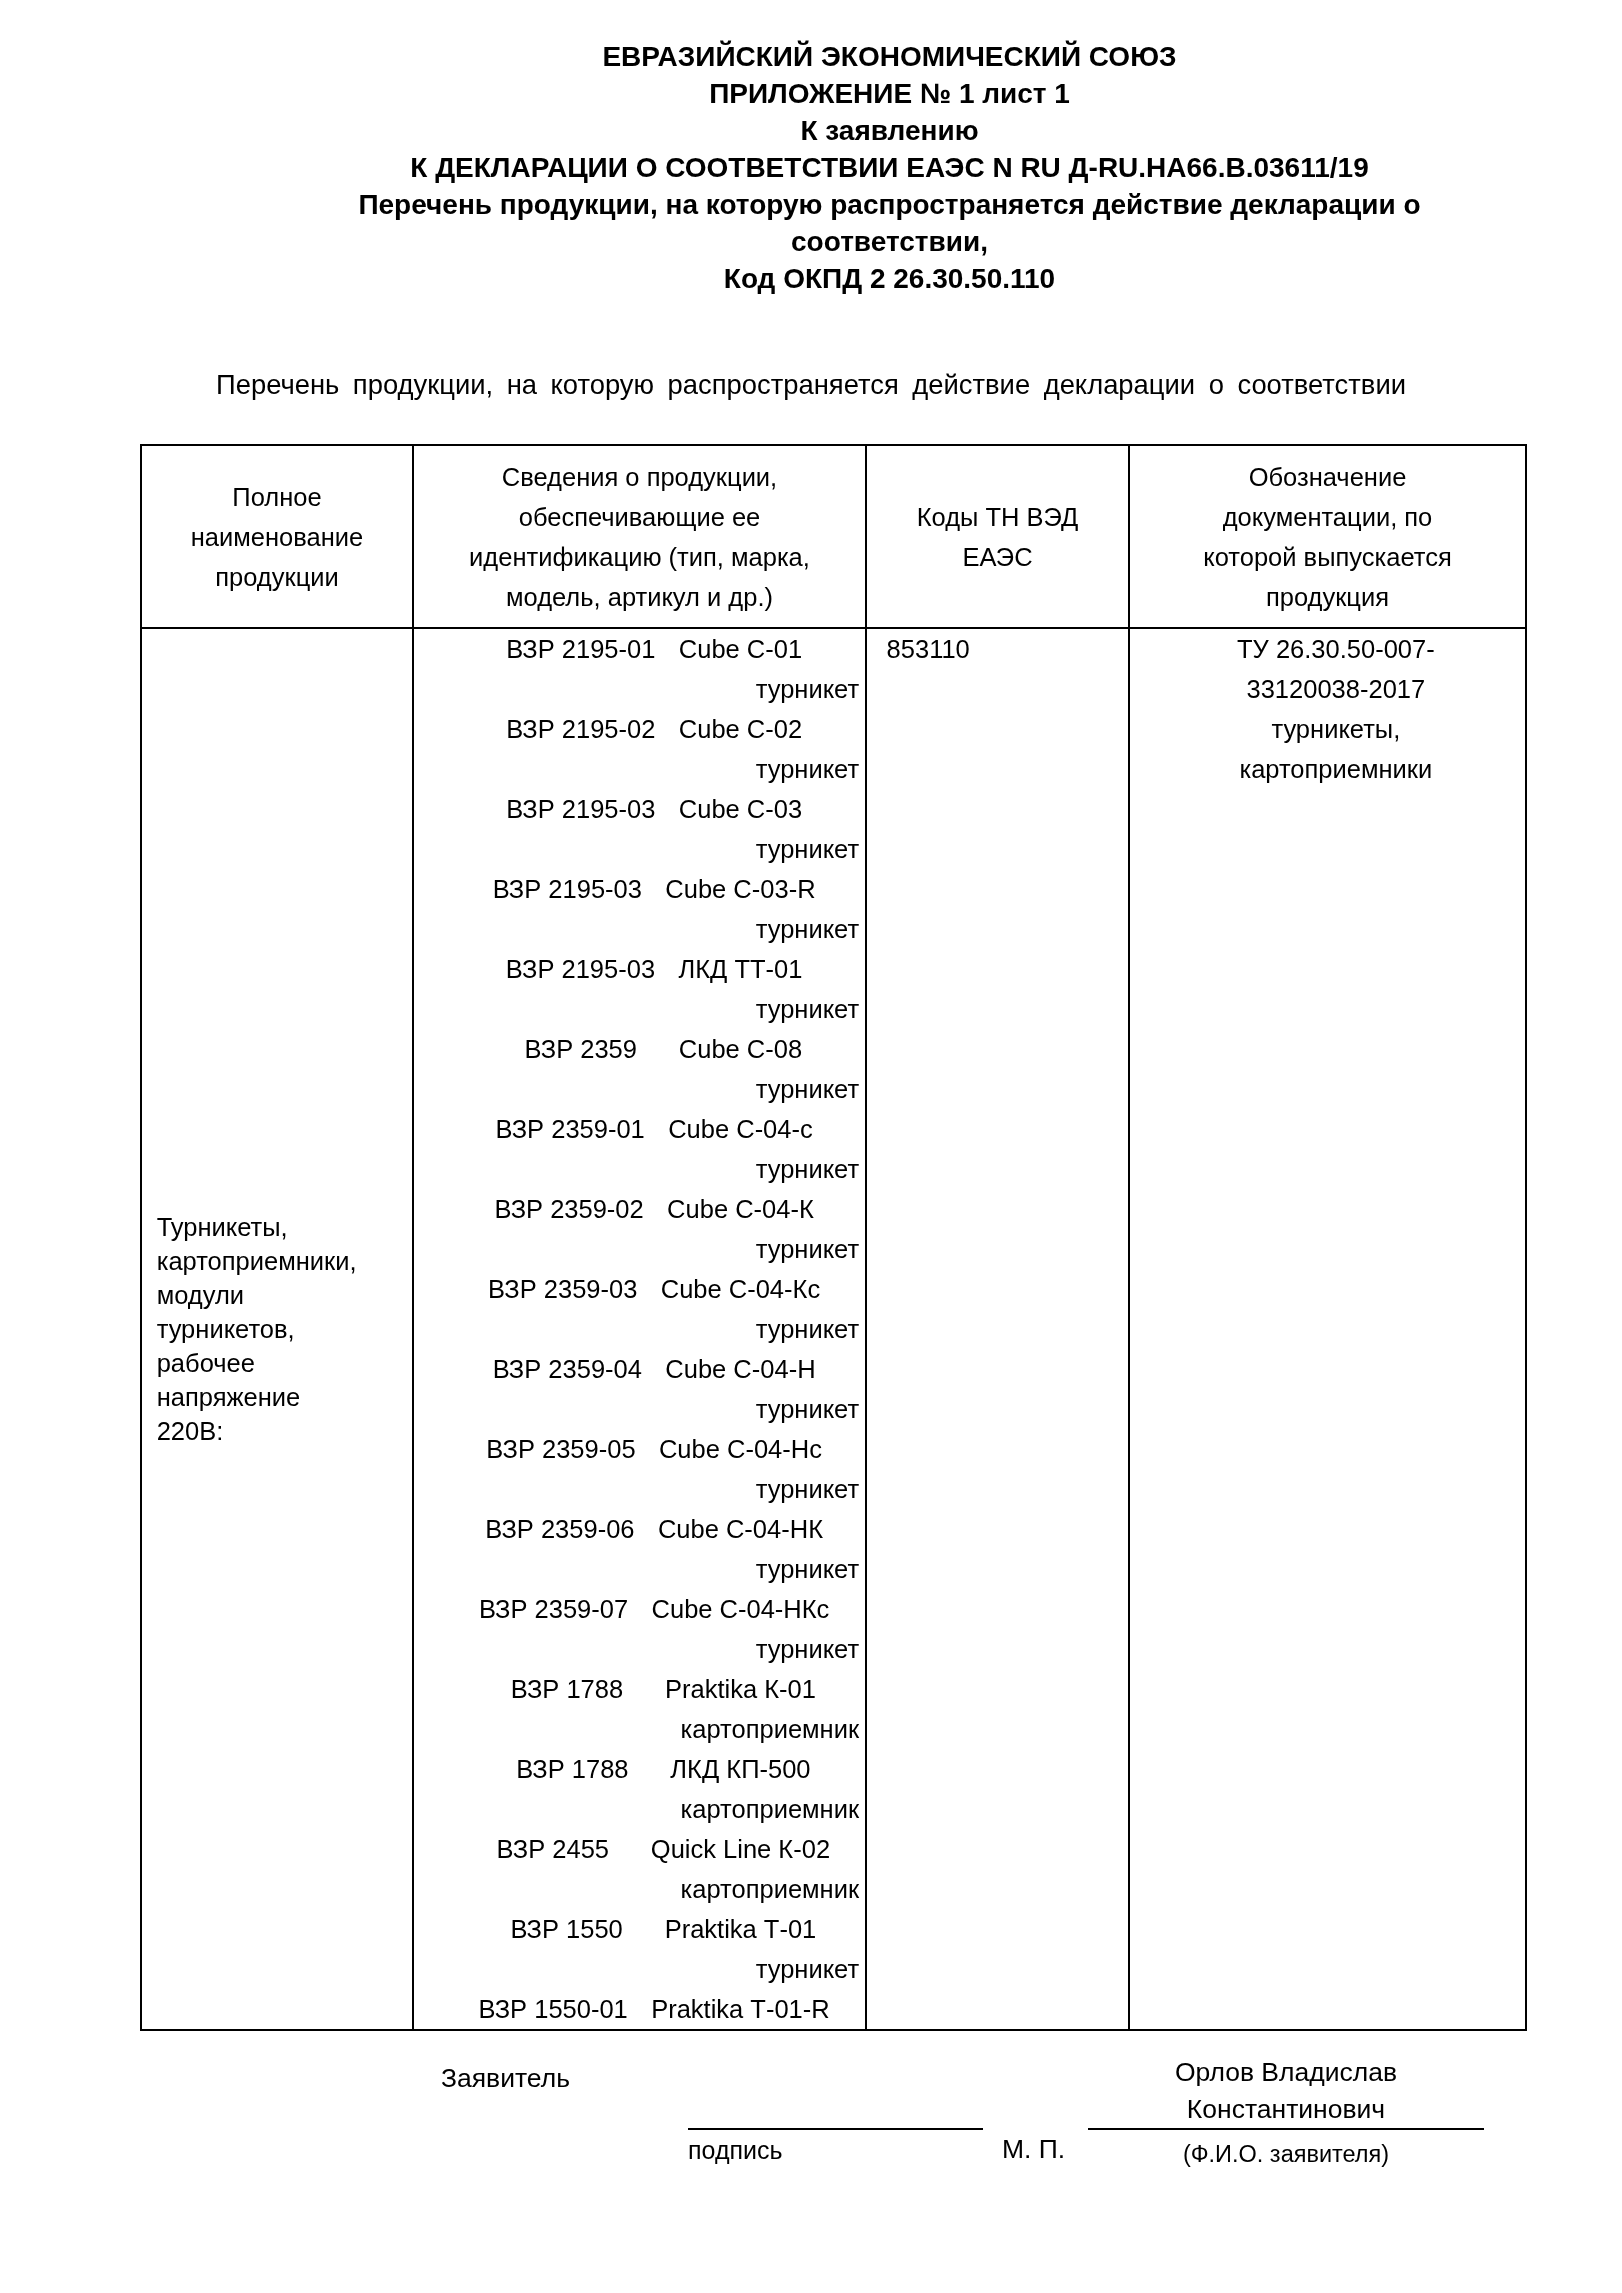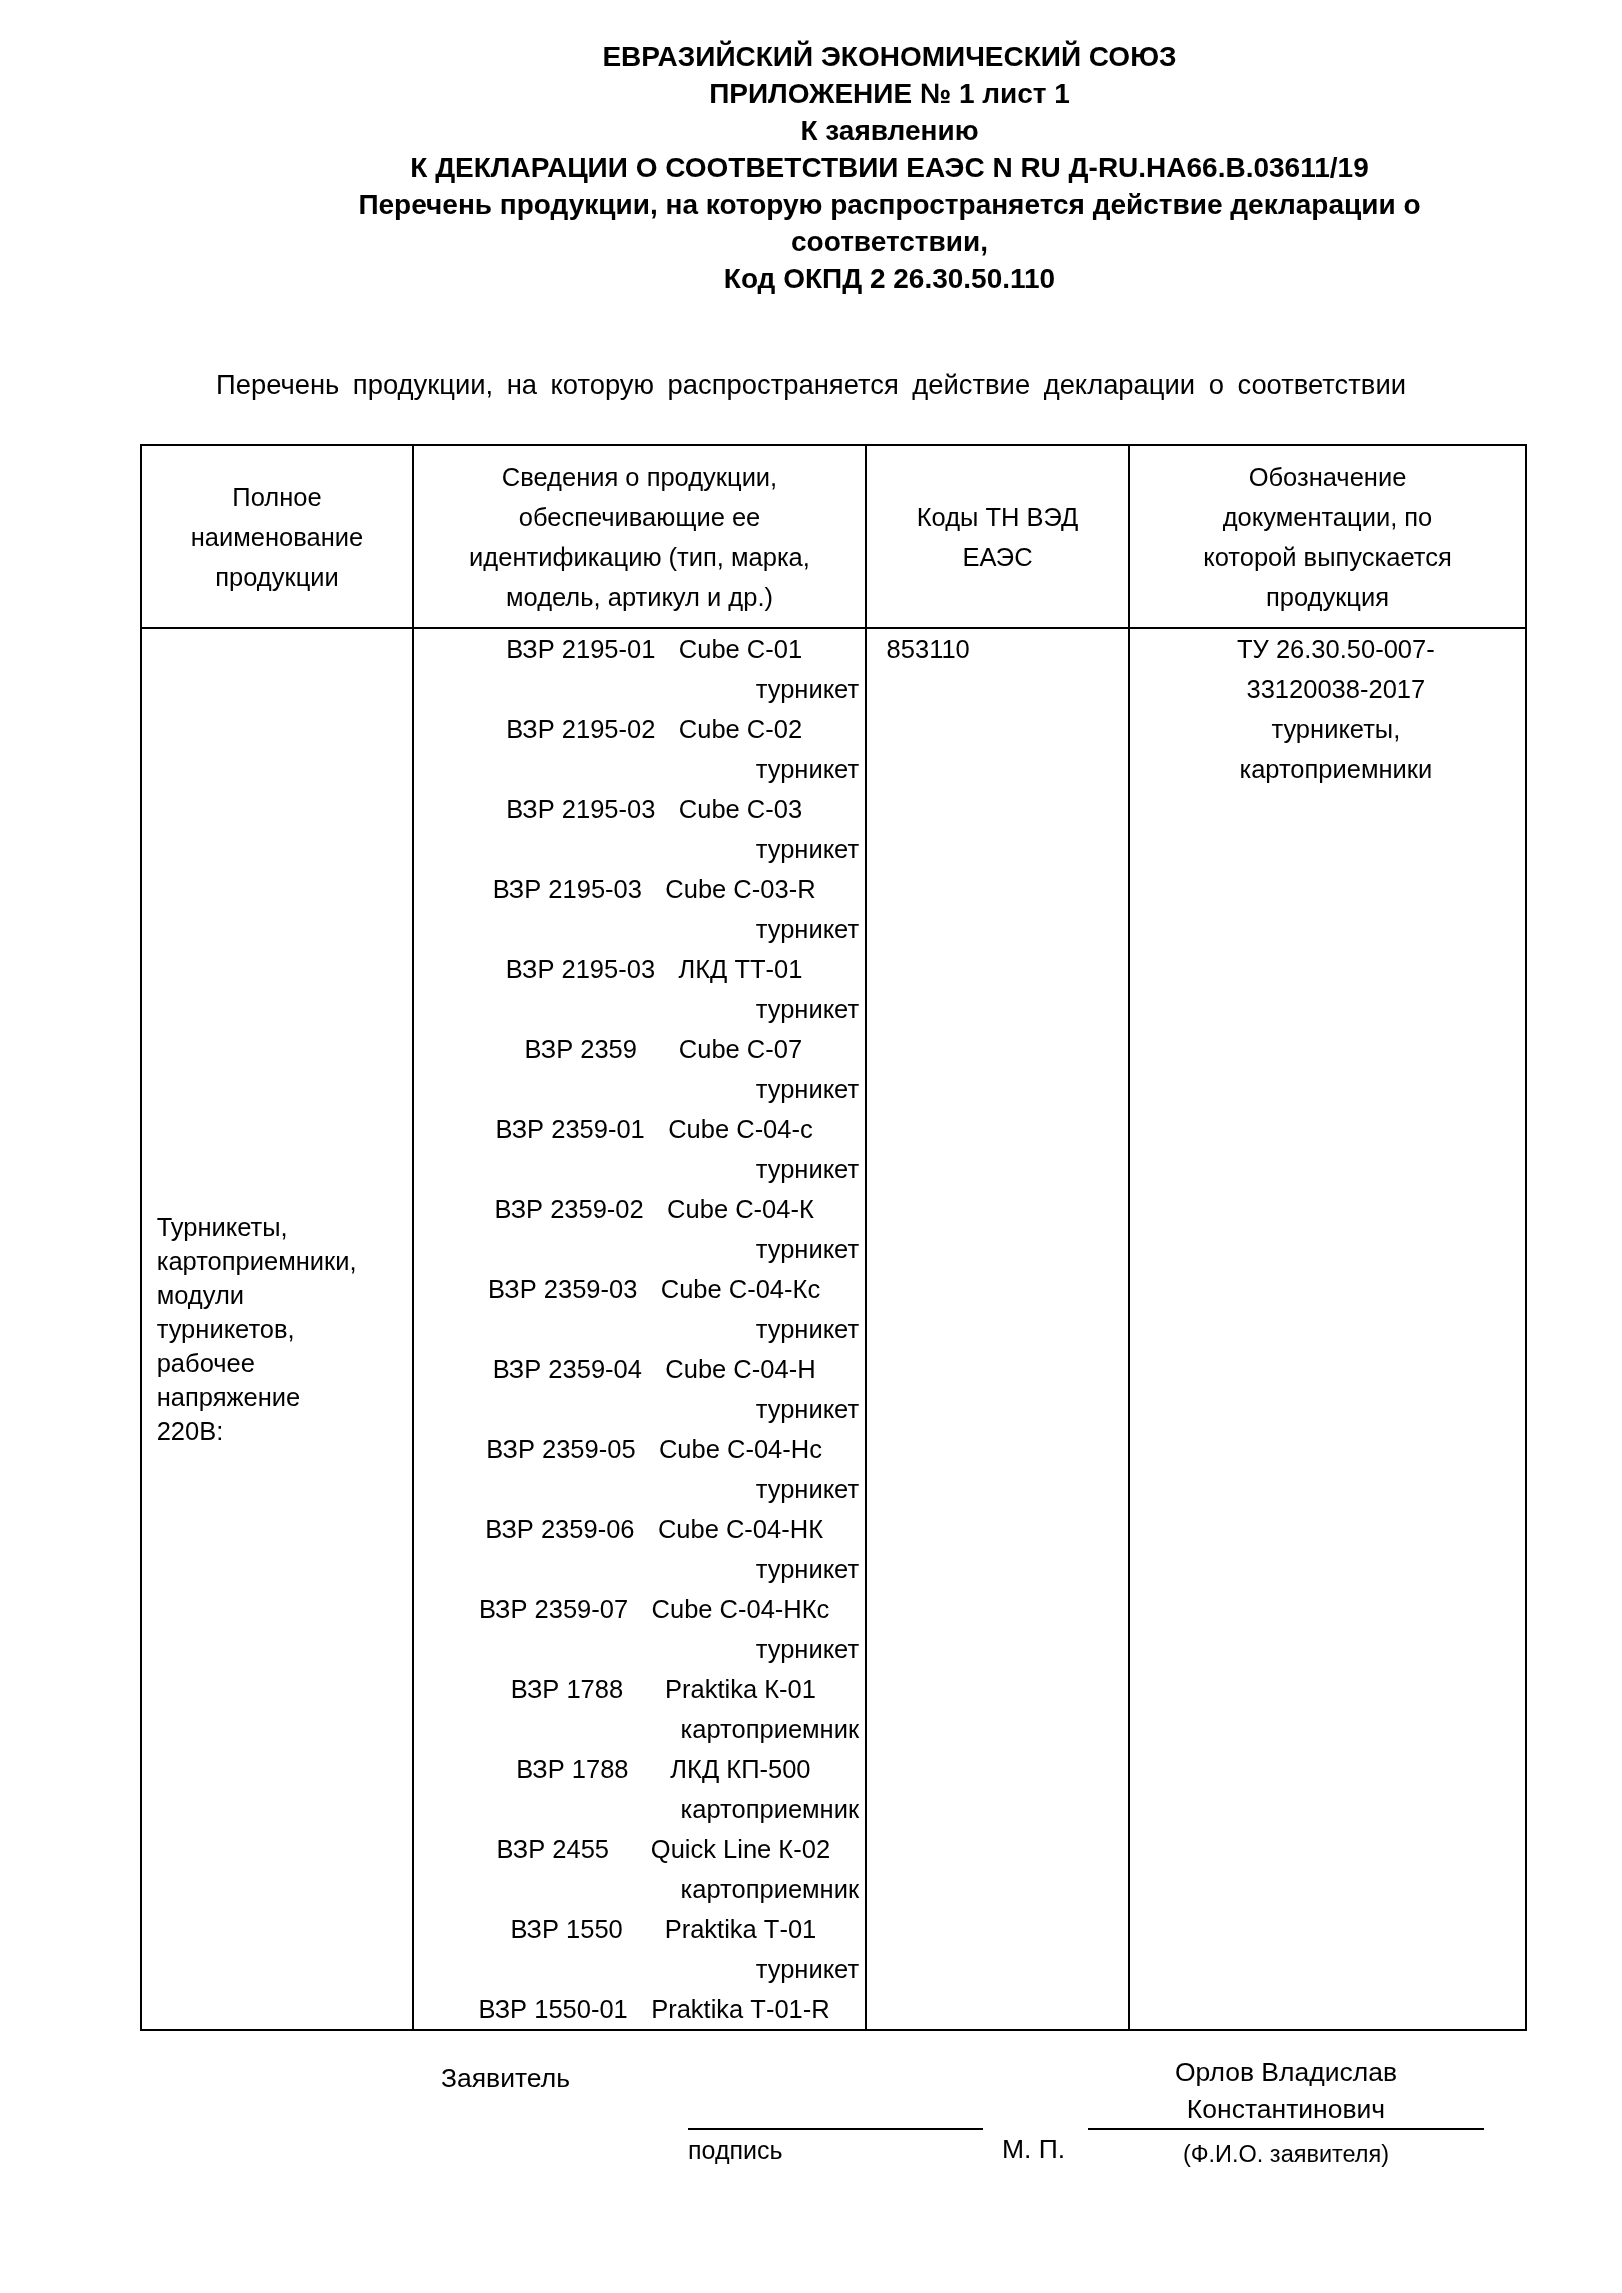--- a/index.html
+++ b/index.html
@@ -166,21 +166,21 @@
 
   <div class="prod-line"><span class="prod-code">ВЗР 2195-03</span><span class="prod-name">Cube C-03</span></div>
   <div class="prod-type align-indented">турникет</div>
 
   <div class="prod-line"><span class="prod-code">ВЗР 2195-03</span><span class="prod-name">Cube C-03-R</span></div>
   <div class="prod-type align-indented">турникет</div>
 
   <div class="prod-line"><span class="prod-code">ВЗР 2195-03</span><span class="prod-name">ЛКД ТТ-01</span></div>
   <div class="prod-type align-indented">турникет</div>
 
-  <div class="prod-line"><span class="prod-code">ВЗР 2359</span><span class="prod-name">Cube C-07</span></div>
+  <div class="prod-line"><span class="prod-code">ВЗР 2359</span><span class="prod-name">Cube C-08</span></div>
   <div class="prod-type align-indented">турникет</div>
 
   <div class="prod-line"><span class="prod-code">ВЗР 2359-01</span><span class="prod-name">Cube C-04-с</span></div>
   <div class="prod-type align-indented">турникет</div>
 
   <div class="prod-line"><span class="prod-code">ВЗР 2359-02</span><span class="prod-name">Cube C-04-К</span></div>
   <div class="prod-type align-indented">турникет</div>
 
   <div class="prod-line"><span class="prod-code">ВЗР 2359-03</span><span class="prod-name">Cube C-04-Кс</span></div>
   <div class="prod-type align-indented">турникет</div>

